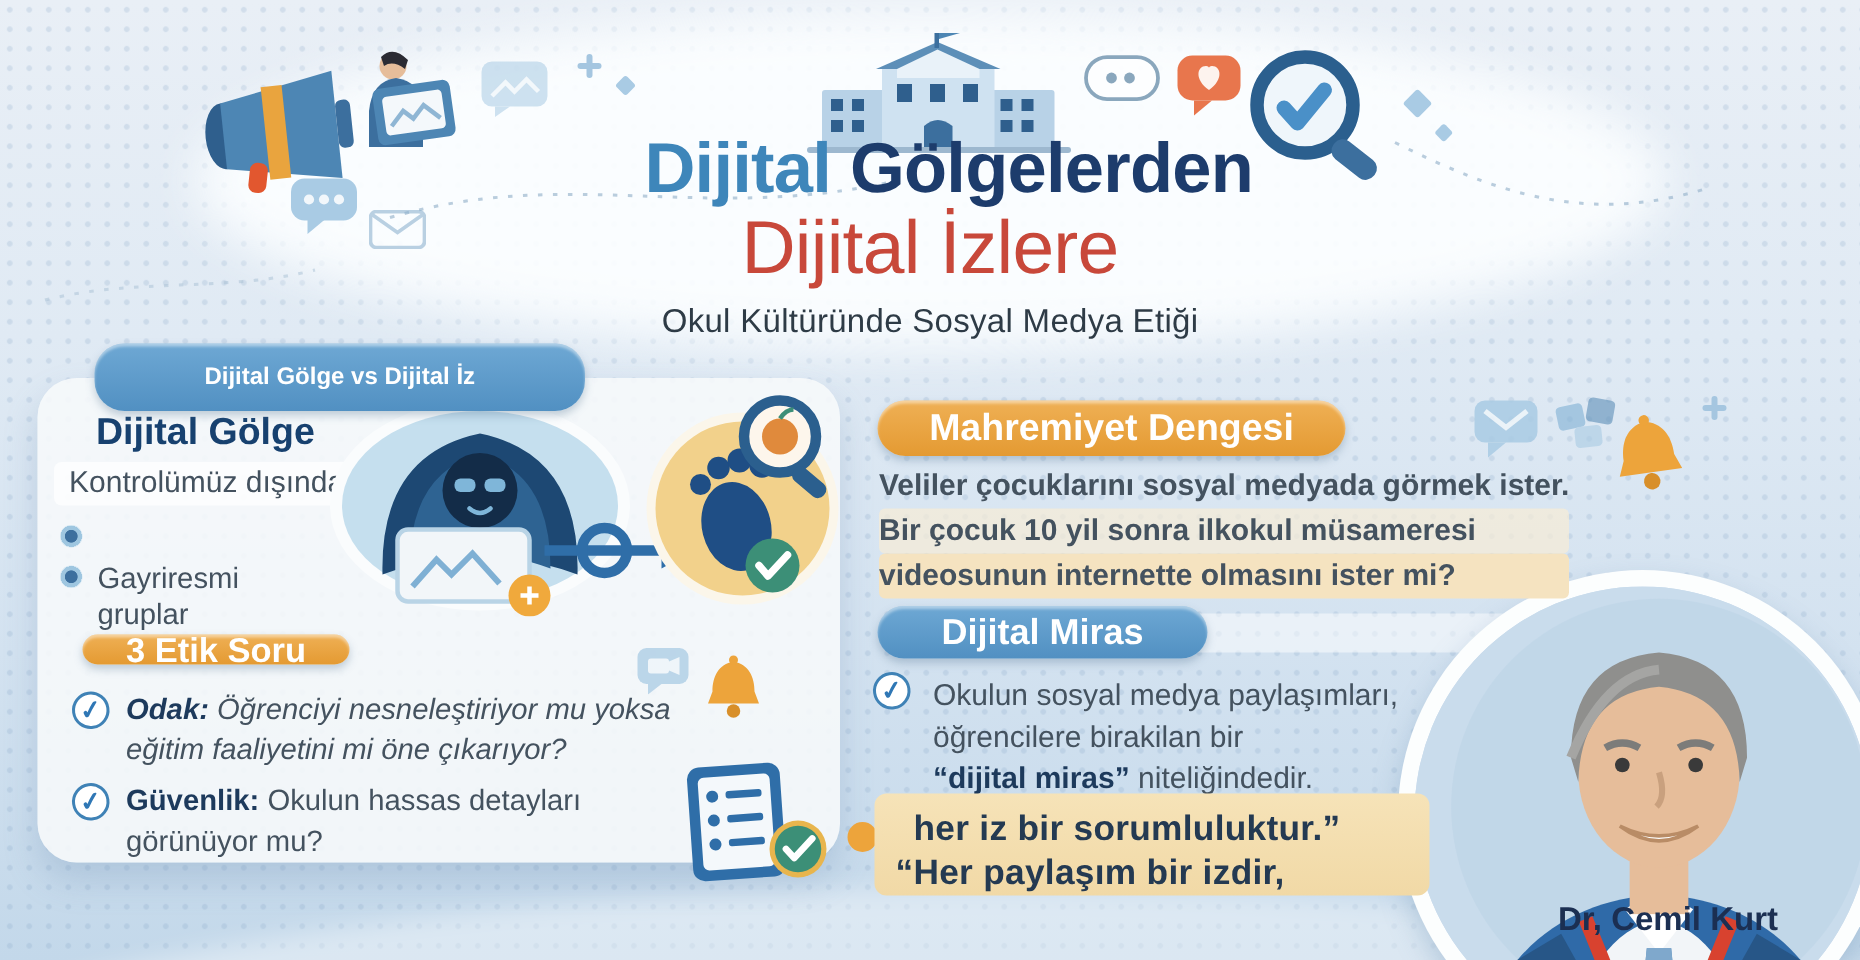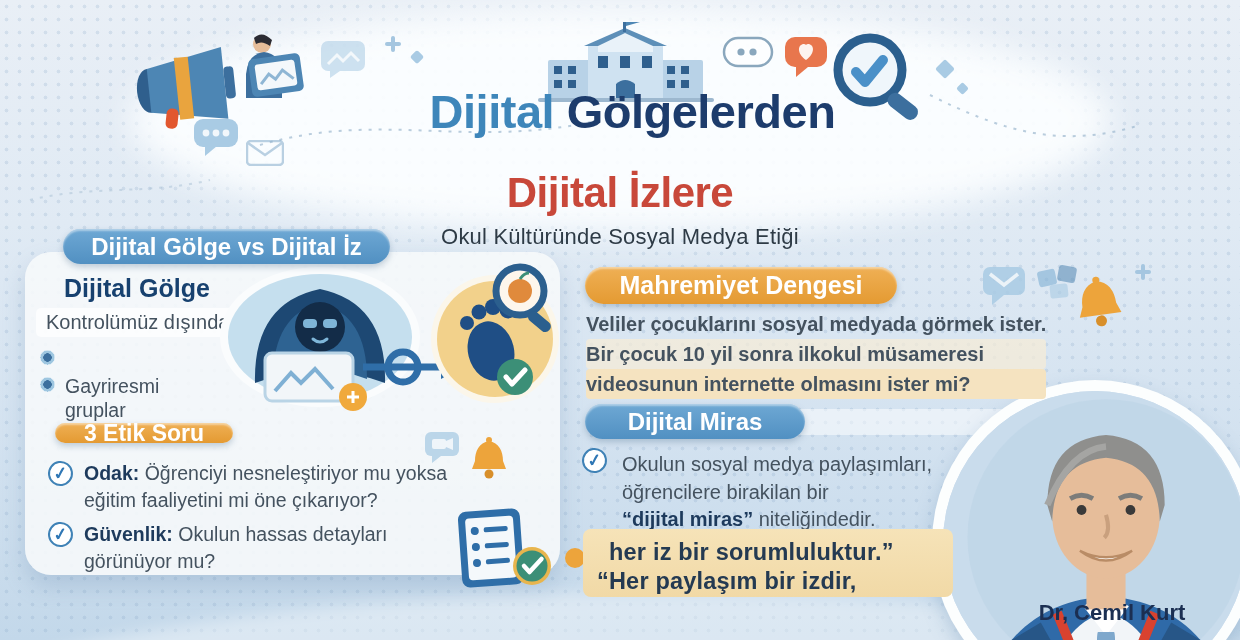--- a/index.html
+++ b/index.html
@@ -14,33 +14,33 @@
   }
   .cloud{position:absolute;left:130px;top:8px;width:980px;height:225px;
     background:rgba(252,254,255,0.92);border-radius:50%;filter:blur(16px);z-index:1;}
   .wave{position:absolute;left:-120px;top:592px;width:1550px;height:320px;
     background:rgba(255,255,255,0.4);border-radius:50%;filter:blur(8px);z-index:1;}
 
   .deco{position:absolute;z-index:2;}
   .title-wrap{position:absolute;left:240px;top:86px;width:760px;text-align:center;z-index:3;}
   .title-l1{font-size:47px;font-weight:bold;letter-spacing:-0.5px;line-height:1.1;}
   .t-blue{color:#3e86ba;margin-left:25px;} .t-navy{color:#1d3c6c;} 
-  .title-l2{font-size:42px;font-weight:bold;color:#c8483a;letter-spacing:-0.5px;line-height:1.08;margin-top:32px;}
+  .title-l2{font-size:50px;font-weight:normal;color:#c8483a;letter-spacing:-0.5px;line-height:1.08;}
   .subtitle{font-size:22px;color:#2e3b46;margin-top:9px;letter-spacing:0.2px;}
 
   .panel{position:absolute;left:25px;top:252px;width:535px;height:323px;
     background:rgba(247,249,251,0.88);border-radius:26px;
     box-shadow:0 12px 22px rgba(110,145,180,0.28);z-index:3;}
 
   .pill{position:absolute;color:#fff;font-weight:bold;text-align:center;z-index:6;
     display:flex;align-items:center;justify-content:center;
     box-shadow:0 3px 6px rgba(90,120,150,0.35), inset 0 2px 2px rgba(255,255,255,0.45);}
   .pill-blue{background:linear-gradient(180deg,#6ea8d4 0%,#5190c2 100%);}
   .pill-orange{background:linear-gradient(180deg,#efb055 0%,#e49a32 100%);}
-  .pill-main{left:63px;top:229px;width:327px;height:35px;border-radius:20px;font-size:24px;}
+  .pill-main{left:63px;top:229px;width:327px;height:45px;border-radius:20px;font-size:16px;}
   .pill-etik{left:55px;top:423px;width:178px;height:20px;border-radius:19px;font-size:23px;}
   .pill-privacy{left:585px;top:267px;width:312px;height:37px;border-radius:20px;font-size:25px;}
   .pill-miras{left:585px;top:404px;width:220px;height:35px;border-radius:19px;font-size:24px;}
 
   .shadow-heading{position:absolute;left:64px;top:274px;font-size:25px;font-weight:bold;color:#17416f;z-index:5;}
   .shadow-caption{position:absolute;left:36px;top:308px;font-size:20px;color:#44525f;z-index:5;
     background:rgba(255,255,255,0.68);padding:3px 10px;border-radius:5px;}
   .bullets{position:absolute;left:40px;top:347px;width:180px;z-index:5;}
   .bullet{display:flex;align-items:flex-start;margin-bottom:9px;font-size:19.5px;color:#44525f;line-height:1.25;}
   .bullet-dot{flex:0 0 15px;width:15px;height:15px;border-radius:50%;margin:3px 10px 0 0;
@@ -237,21 +237,21 @@
     </g>
     <g>
       <circle cx="300" cy="114" r="18" fill="#3c8f77"></circle>
       <path d="M291,114 l6,7 13,-14" fill="none" stroke="#fff" stroke-width="5" stroke-linecap="round" stroke-linejoin="round"></path>
     </g>
   </svg>
 
   <div class="pill pill-orange pill-etik">3 Etik Soru</div>
   <div class="check-row row-odak">
     <span class="check-circle">✓</span>
-    <p class="check-text" style="margin:0;"><b>Odak:</b> <span>Öğrenciyi nesneleştiriyor mu yoksa eğitim faaliyetini mi öne çıkarıyor?</span></p>
+    <p class="check-text" style="margin:0;font-style:italic;"><b>Odak:</b> <span>Öğrenciyi nesneleştiriyor mu yoksa eğitim faaliyetini mi öne çıkarıyor?</span></p>
   </div>
   <div class="check-row row-guvenlik">
     <span class="check-circle">✓</span>
     <p class="check-text" style="margin:0;"><b>Güvenlik:</b> <span>Okulun hassas detayları görünüyor mu?</span></p>
   </div>
 
   <svg class="cam-bubble" width="36" height="32" viewBox="0 0 36 32">
     <rect x="1" y="1" width="34" height="24" rx="6" fill="#a9cbe4"></rect>
     <polygon points="8,25 8,32 17,25" fill="#a9cbe4"></polygon>
     <rect x="8" y="8" width="14" height="10" rx="2" fill="#eef5fa"></rect>

